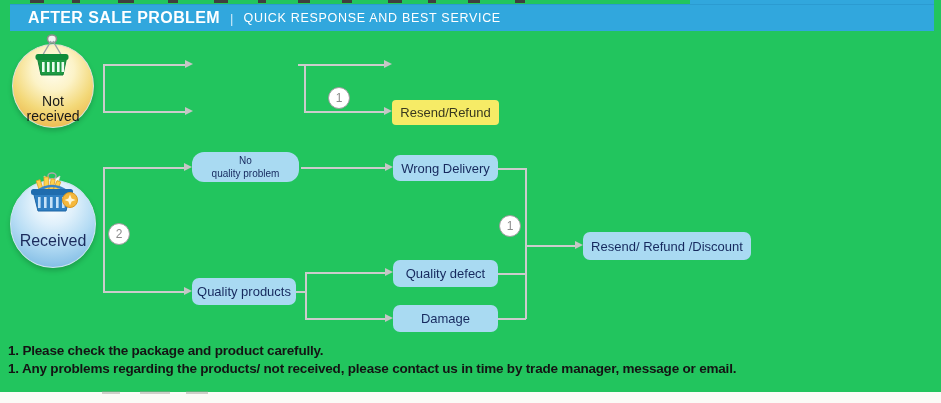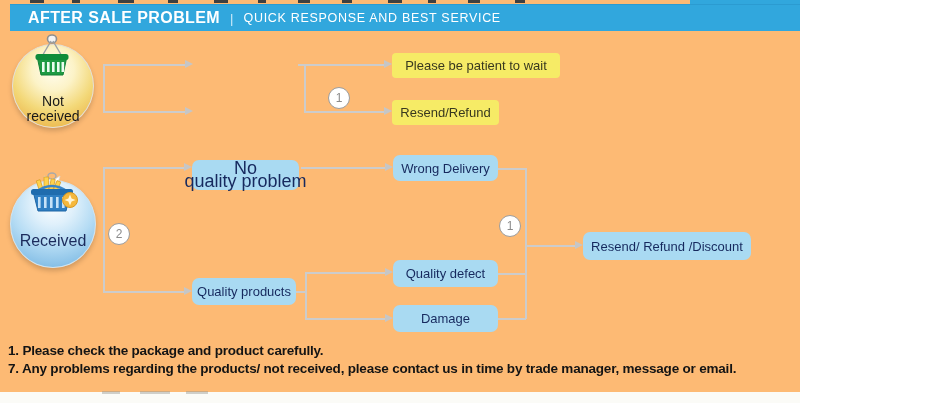--- a/index.html
+++ b/index.html
@@ -1,16 +1,16 @@
 <!DOCTYPE html>
 <html><head>
 <meta charset="utf-8">
 <style>
   html,body{margin:0;padding:0;background:#fff;}
-  #screen{position:relative;width:800px;height:403px;background:#fdba74;overflow:hidden;
+  #screen{position:relative;width:941px;height:403px;background:#22c55e;overflow:hidden;
           font-family:"Liberation Sans",sans-serif;}
 
   
   .dash{position:absolute;top:0;height:3px;background:#3f3f3f;}
   #top-blue{position:absolute;left:690px;top:0;width:244px;height:5px;background:#31a7dd;}
 
   
   .header-bar{position:absolute;left:10px;top:4px;width:924px;height:27px;background:#31a7dd;
               border-top:1px solid #2b9bd1;display:flex;align-items:center;padding-left:18px;
               box-sizing:border-box;}
@@ -35,21 +35,21 @@
   
   .node{position:absolute;display:flex;flex-direction:column;align-items:center;justify-content:center;
         text-align:center;z-index:2;}
   .node span{display:block;white-space:nowrap;}
   .yellow{background:#f6eb66;border-radius:4px;color:#38381f;font-size:13px;}
   .blue{background:#a9daf2;border-radius:7px;color:#16295e;font-size:13px;}
   #nb-ontheway{left:193px;top:53px;width:103px;height:25px;}
   #nb-returned{left:193px;top:100px;width:103px;height:25px;}
   #nb-patient{left:392px;top:53px;width:168px;height:25px;}
   #nb-resend{left:392px;top:100px;width:107px;height:25px;}
-  #nb-noquality{left:192px;top:160px;width:107px;height:30px;font-size:18px;line-height:13.5px;}
+  #nb-noquality{left:192px;top:152px;width:107px;height:30px;font-size:10px;line-height:13.5px;border-radius:12px;}
   #nb-qproblems{left:192px;top:278px;width:104px;height:27px;}
   #nb-wrongdel{left:393px;top:155px;width:105px;height:26px;}
   #nb-qdefect{left:393px;top:260px;width:105px;height:27px;}
   #nb-damage{left:393px;top:305px;width:105px;height:27px;}
   #nb-discount{left:583px;top:232px;width:168px;height:28px;}
 
   
   .hl{position:absolute;height:1.5px;background:#cccccc;}
   .vl{position:absolute;width:1.5px;background:#cccccc;}
   .ar{position:absolute;width:0;height:0;border-top:4px solid transparent;
@@ -159,23 +159,20 @@
       <rect x="17" y="25" width="2.6" height="11"></rect>
       <rect x="23" y="25" width="2.6" height="11"></rect>
       <rect x="29" y="25" width="2.6" height="11"></rect>
       <rect x="35" y="25" width="2.6" height="11"></rect>
       <rect x="41" y="25" width="2.6" height="11"></rect>
     </g>
     <circle cx="49" cy="28" r="7.5" fill="#f5b83d" stroke="#d89a22" stroke-width="1"></circle>
     <path d="M49 22.5 L50.6 26.4 L54.5 28 L50.6 29.6 L49 33.5 L47.4 29.6 L43.5 28 L47.4 26.4 Z" fill="#fff6d8"></path>
   </svg>
 
-  <div class="node yellow" id="nb-patient">
-    <span>Please be patient to wait</span>
-  </div>
   <div class="node yellow" id="nb-resend">
     <span>Resend/Refund</span>
   </div>
 
   <div class="node blue" id="nb-noquality">
     <span>No</span>
     <span>quality problem</span>
   </div>
   <div class="node blue" id="nb-qproblems">
     <span>Quality products</span>
@@ -226,20 +223,20 @@
   <div class="hl" id="lF-s3"></div>
   <div class="vl" id="lF-v"></div>
   <div class="hl" id="lF-h"></div>
   <div class="ar" id="aF"></div>
 
   <div class="circ" id="circ-1a">1</div>
   <div class="circ" id="circ-2">2</div>
   <div class="circ" id="circ-1b">1</div>
 
   <div class="foot" id="foot1">1. Please check the package and product carefully.</div>
-  <div class="foot" id="foot2">7. Any problems regarding the products/ not received, please contact us in time by trade manager, message or email.</div>
+  <div class="foot" id="foot2">1. Any problems regarding the products/ not received, please contact us in time by trade manager, message or email.</div>
 
   <div class="bottom-strip"></div>
   <div class="smudge" style="left:102px;width:18px;"></div>
   <div class="smudge" style="left:140px;width:30px;"></div>
   <div class="smudge" style="left:186px;width:22px;"></div>
 
 </div>
 
 </body></html>

